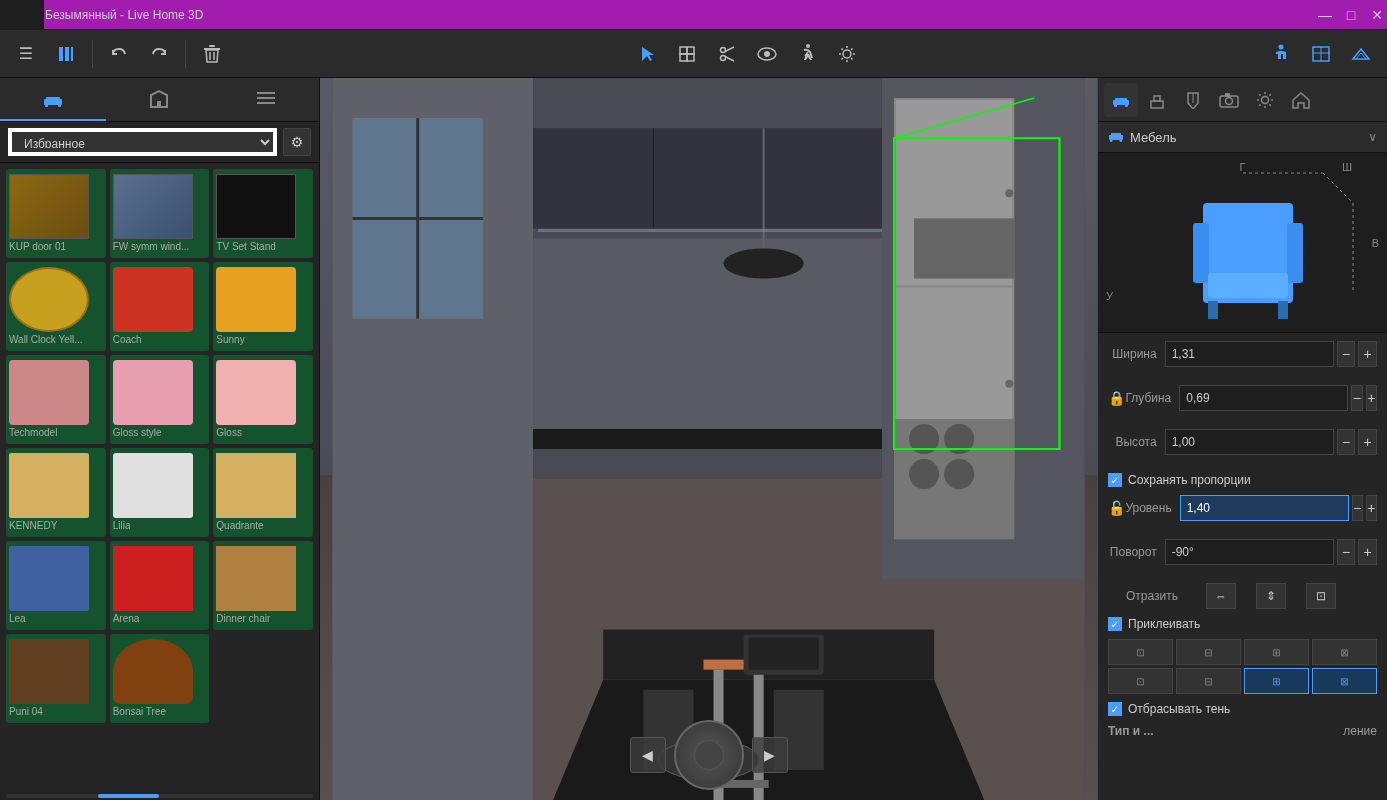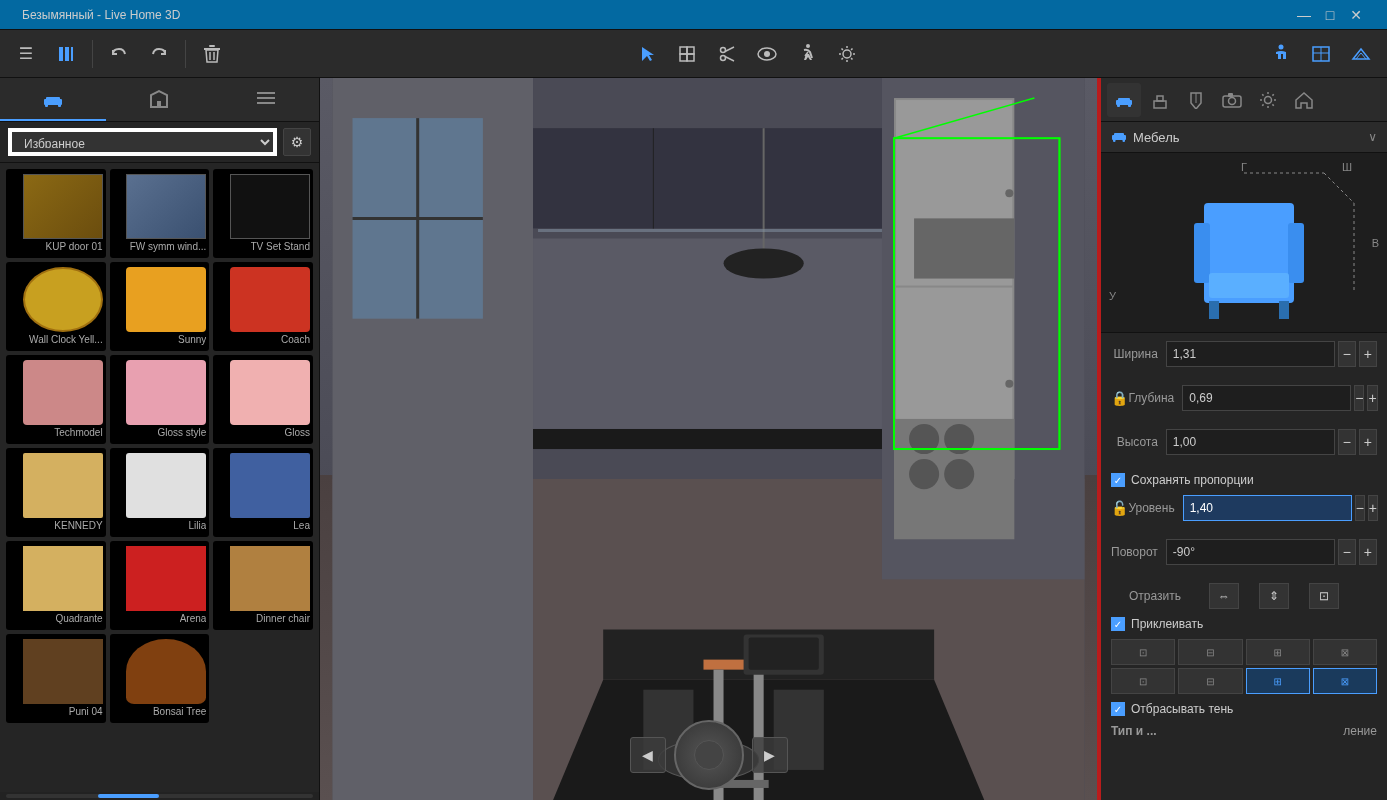--- a/index.html
+++ b/index.html
@@ -9,26 +9,27 @@
       color: #ccc; 
       width: 1387px; 
       height: 800px; 
       overflow: hidden;
       font-size: 12px;
     }
 
     
     #title-bar {
       height: 30px;
-      background: #0369a1;
+      background: #a21caf;
       display: flex;
       align-items: center;
       justify-content: space-between;
-      padding: 0 22px;
+      padding: 0 1px;
       border-bottom: 1px solid #111;
+      margin-left: 44px;
     }
     #title-bar-controls {
       display: flex;
       gap: 8px;
     }
     .title-btn {
       width: 18px; height: 18px;
       background: transparent;
       border: none;
       color: #ccc;
@@ -145,25 +146,25 @@
       padding: 6px;
     }
     .items-grid {
       display: grid;
       grid-template-columns: repeat(3, 1fr);
       gap: 4px;
     }
     .item-cell {
       display: flex;
       flex-direction: column;
-      align-items: flex-end;
+      align-items: flex-start;
       padding: 4px 2px;
       cursor: pointer;
       border-radius: 3px;
-      background: #000000;
+      background: #14532d;
       border: 1px solid transparent;
     }
     .item-thumb {
       width: 80px;
       height: 65px;
       display: flex;
       align-items: center;
       justify-content: center;
       font-size: 10px;
       color: #888;
@@ -265,21 +266,21 @@
       border: 1px solid #555;
     }
 
     
     #right-panel {
       width: 290px;
       min-width: 290px;
       background: #252525;
       display: flex;
       flex-direction: column;
-      border-left: 4px solid #b91c1c;
+      border-left: 1px solid #b91c1c;
     }
     #right-tabs {
       display: flex;
       height: 44px;
       background: #2b2b2b;
       border-bottom: 1px solid #111;
       align-items: center;
       padding: 0 6px;
       gap: 2px;
     }
@@ -629,54 +630,54 @@
           </div>
           <div class="item-cell">
             <div class="item-thumb thumb-tv"></div>
             <div class="item-label">TV Set Stand</div>
           </div>
           <div class="item-cell">
             <div class="item-thumb thumb-clock"></div>
             <div class="item-label">Wall Clock Yell...</div>
           </div>
           <div class="item-cell">
+            <div class="item-thumb thumb-coach"></div>
+            <div class="item-label">Coach</div>
+          </div>
+          <div class="item-cell">
             <div class="item-thumb thumb-sunny"></div>
             <div class="item-label">Sunny</div>
           </div>
           <div class="item-cell">
-            <div class="item-thumb thumb-coach"></div>
-            <div class="item-label">Coach</div>
-          </div>
-          <div class="item-cell">
             <div class="item-thumb thumb-techmodel"></div>
             <div class="item-label">Techmodel</div>
           </div>
           <div class="item-cell">
             <div class="item-thumb thumb-gloss-style"></div>
             <div class="item-label">Gloss style</div>
           </div>
           <div class="item-cell">
             <div class="item-thumb thumb-gloss"></div>
             <div class="item-label">Gloss</div>
           </div>
           <div class="item-cell">
             <div class="item-thumb thumb-kennedy"></div>
             <div class="item-label">KENNEDY</div>
           </div>
           <div class="item-cell">
             <div class="item-thumb thumb-lilia"></div>
             <div class="item-label">Lilia</div>
           </div>
           <div class="item-cell">
+            <div class="item-thumb thumb-quadrante"></div>
+            <div class="item-label">Quadrante</div>
+          </div>
+          <div class="item-cell">
             <div class="item-thumb thumb-lea"></div>
             <div class="item-label">Lea</div>
-          </div>
-          <div class="item-cell">
-            <div class="item-thumb thumb-quadrante"></div>
-            <div class="item-label">Quadrante</div>
           </div>
           <div class="item-cell">
             <div class="item-thumb thumb-arena"></div>
             <div class="item-label">Arena</div>
           </div>
           <div class="item-cell">
             <div class="item-thumb thumb-dinner"></div>
             <div class="item-label">Dinner chair</div>
           </div>
           <div class="item-cell">

